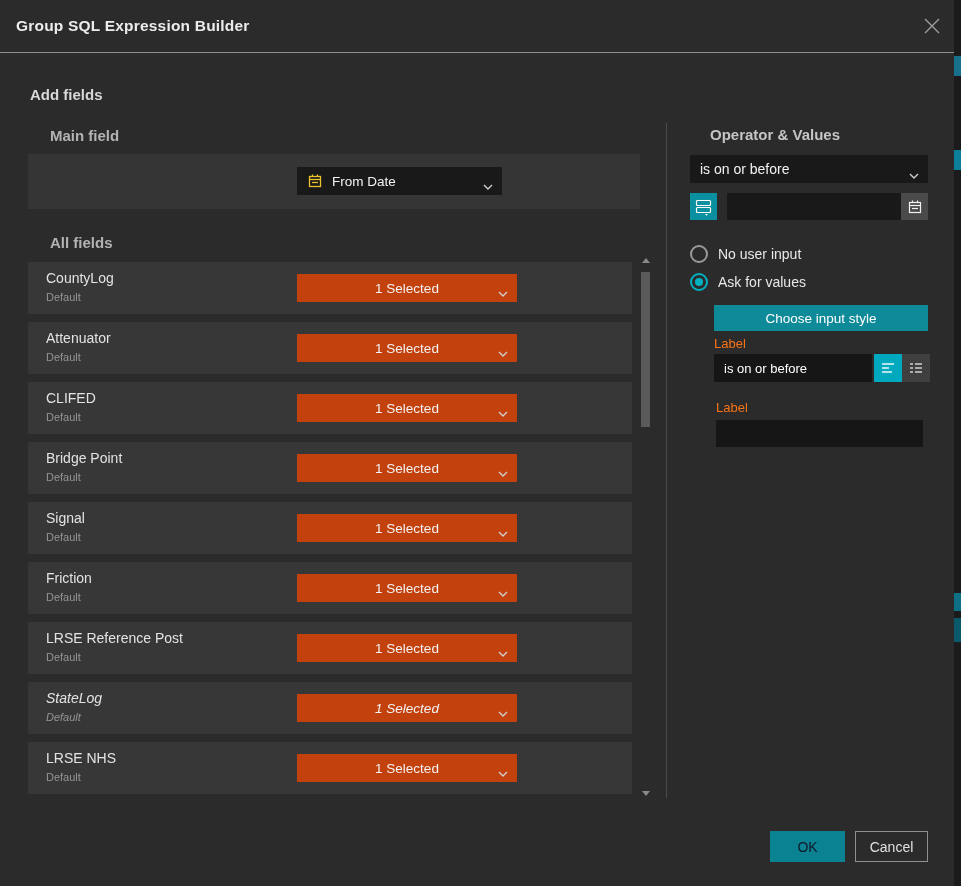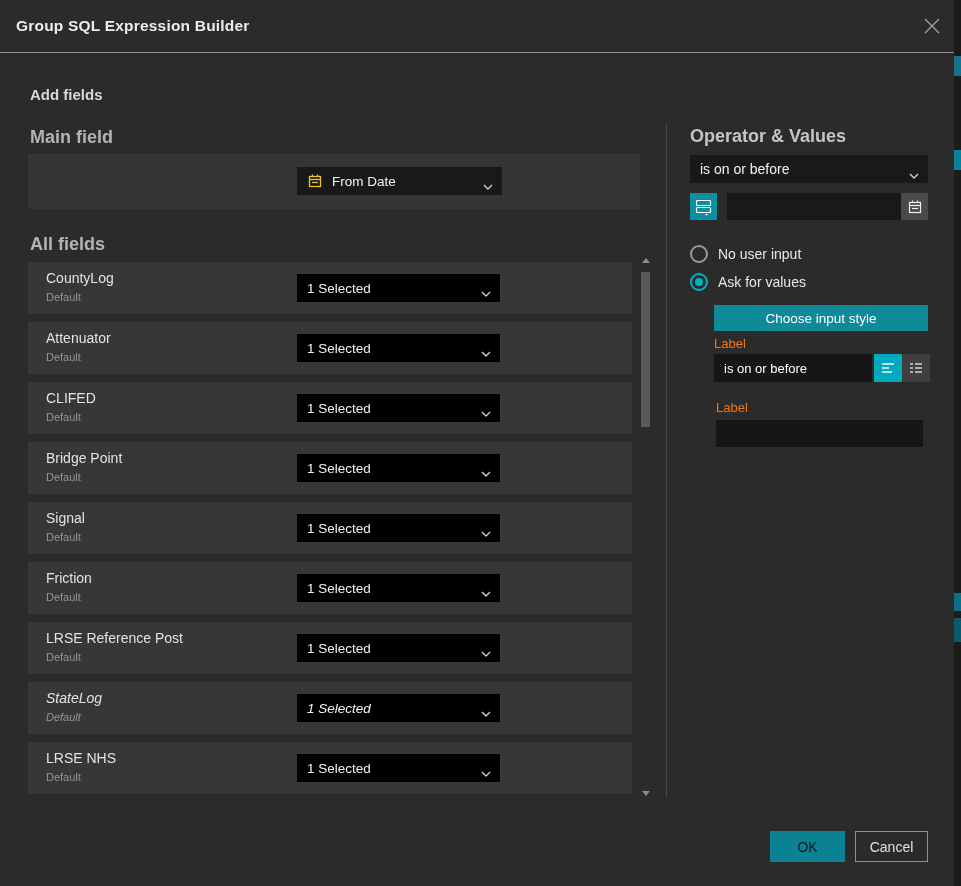--- a/index.html
+++ b/index.html
@@ -5,34 +5,34 @@
   html,body{margin:0;padding:0;background:#1d1d1d;}
   body{width:961px;height:886px;position:relative;overflow:hidden;
        font-family:"Liberation Sans", sans-serif;-webkit-font-smoothing:antialiased;}
   .dialog{position:absolute;left:0;top:0;width:954px;height:886px;background:#2b2b2b;}
   
   .hdr{position:absolute;left:0;top:0;width:954px;height:52px;background:#2b2b2b;border-bottom:1px solid #8f8f8f;}
   .hdr-title{position:absolute;left:16px;top:0;line-height:52px;font-size:15.5px;font-weight:700;color:#ececec;letter-spacing:.2px;}
   .close{position:absolute;right:12px;top:16px;width:20px;height:20px;cursor:pointer;}
   
   .h-add{position:absolute;left:30px;top:86px;font-size:15px;font-weight:700;color:#d8d8d8;}
-  .lbl-sec{position:absolute;font-size:18px;font-weight:700;color:#b3b3b3;}
+  .lbl-sec{position:absolute;font-size:15px;font-weight:700;color:#b3b3b3;margin-left:20px;}
   
   .mf-panel{position:absolute;left:28px;top:154px;width:612px;height:55px;background:#353535;}
   .select{position:absolute;height:28px;background:#191919;color:#f2f2f2;font-size:13.5px;
           display:flex;align-items:center;padding:0 10px;box-sizing:border-box;cursor:pointer;}
   .select .chev{position:absolute;right:9px;top:50%;margin-top:-3px;}
   .sel-main1{left:12px;top:13px;width:245px;}
   .sel-main2{left:269px;top:13px;width:205px;}
   .sel-main2 .cal{margin-right:9px;flex:0 0 auto;display:flex;}
   
   .row{position:absolute;left:28px;width:604px;height:52px;background:#373737;}
   .row .nm{position:absolute;left:18px;top:8px;font-size:14px;color:#e3e3e3;}
   .row .df{position:absolute;left:18px;top:29px;font-size:11px;color:#959595;}
-  .row .select{left:269px;top:12px;width:203px;background:#000000;}
+  .row .select{left:269px;top:12px;width:220px;background:#c2410c;justify-content:center;}
   
   .sb-thumb{position:absolute;left:641px;top:272px;width:9px;height:155px;background:#5a5a5a;cursor:pointer;}
   .sb-up{position:absolute;left:642px;top:258px;width:0;height:0;border-left:4px solid transparent;border-right:4px solid transparent;border-bottom:5px solid #8a8a8a;cursor:pointer;}
   .sb-dn{position:absolute;left:642px;top:791px;width:0;height:0;border-left:4px solid transparent;border-right:4px solid transparent;border-top:5px solid #8a8a8a;cursor:pointer;}
   
   .vdiv{position:absolute;left:666px;top:123px;width:1px;height:675px;background:#4a4a4a;}
   
   .op-select{left:690px;top:155px;width:238px;font-size:14px;}
   .val-btn{position:absolute;left:690px;top:193px;width:27px;height:27px;background:#0a90a0;cursor:pointer;display:flex;align-items:center;justify-content:center;}
   .val-input{position:absolute;left:727px;top:193px;width:174px;height:27px;background:#191919;border:none;color:#f0f0f0;font-size:13px;padding:0 8px;box-sizing:border-box;outline:none;font-family:"Liberation Sans",sans-serif;}

